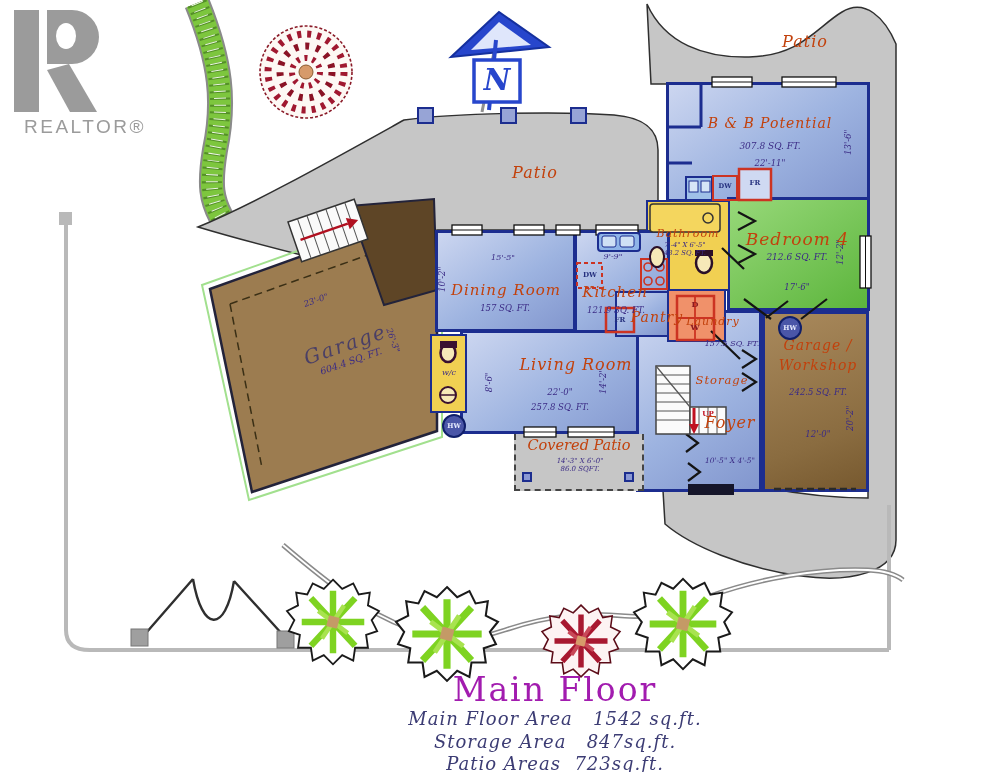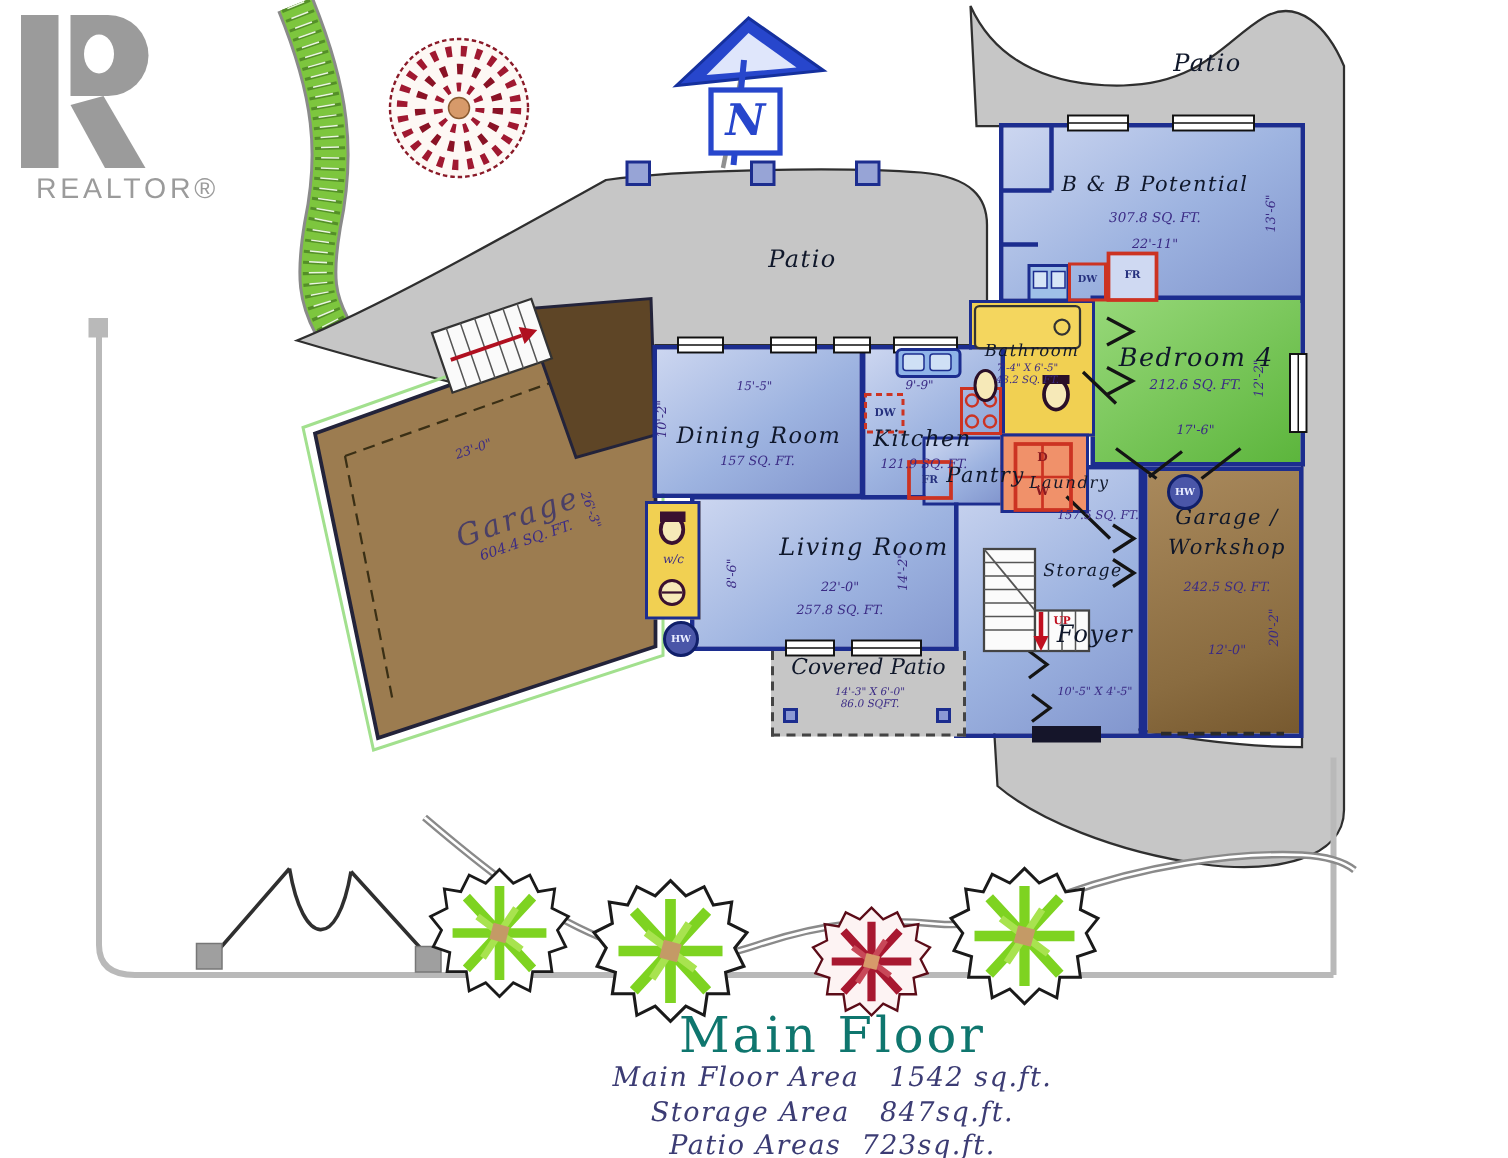--- a/index.html
+++ b/index.html
@@ -7,28 +7,28 @@
         font-family:"DejaVu Serif",serif}
   .layer{position:absolute;left:0;top:0;pointer-events:none}
   .abs{position:absolute}
   .room{position:absolute;box-sizing:border-box;border:3px solid #1c2d8f}
   .blue{background:linear-gradient(145deg,#ccd6f0 0%,#9db3e0 55%,#8296ce 100%)}
   .green{background:linear-gradient(145deg,#97d879 0%,#5cb53c 100%)}
   .yellow{background:#f1d052;border-width:2px}
   .orange{background:#f0916a;border-width:2px}
   .brown{background:linear-gradient(160deg,#a9895c 0%,#8a6c40 70%,#77592f 100%)}
   .cpatio{background:#c6c6c6;border:none;border-left:2px dashed #444;border-right:2px dashed #444;border-bottom:2px dashed #444}
-  .lbl{position:absolute;text-align:center;font-style:italic;color:#0f172a;letter-spacing:1px;line-height:1.05}
+  .lbl{position:absolute;text-align:center;font-style:italic;color:#c2410c;letter-spacing:1px;line-height:1.05}
   .dim{position:absolute;text-align:center;font-style:italic;color:#3b2b85;font-size:8.5px;letter-spacing:0;line-height:1}
   .vert{transform:rotate(-90deg)}
   .hw{position:absolute;width:24px;height:24px;border-radius:50%;background:#4a56a8;border:2px solid #101f6a;
       color:#e8ecff;font-size:6.5px;font-weight:bold;display:flex;align-items:center;justify-content:center;box-sizing:border-box}
   .applbl{position:absolute;font-size:7px;font-weight:bold;color:#25307e;text-align:center;line-height:1}
   .post{position:absolute;width:10px;height:10px;background:#8b99d4;border:2px solid #1c2d8f;box-sizing:border-box}
-  .title{position:absolute;text-align:center;color:#0f766e;letter-spacing:2px}
+  .title{position:absolute;text-align:center;color:#a21caf;letter-spacing:2px}
   .arealine{position:absolute;text-align:center;color:#3c3c74;font-style:italic;white-space:pre;letter-spacing:1px}
   .realtor{position:absolute;color:#9b9b9b;letter-spacing:2.5px;font-family:"Liberation Sans",sans-serif}
 </style>
 </head>
 <body>
 
 <div id="plan">
 
   <svg class="layer" width="1005" height="772">
     <defs>

